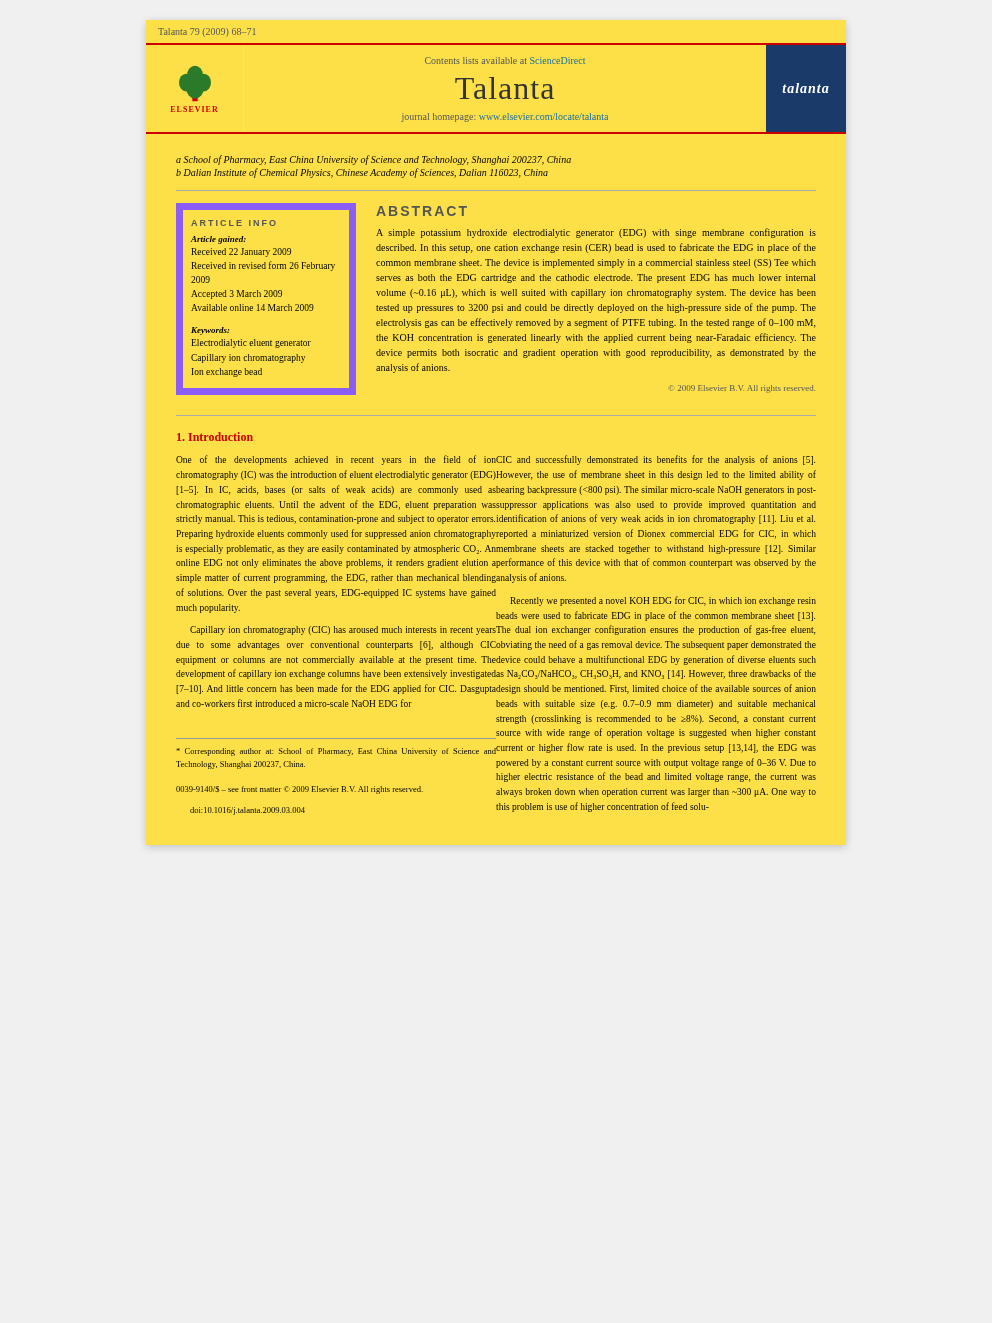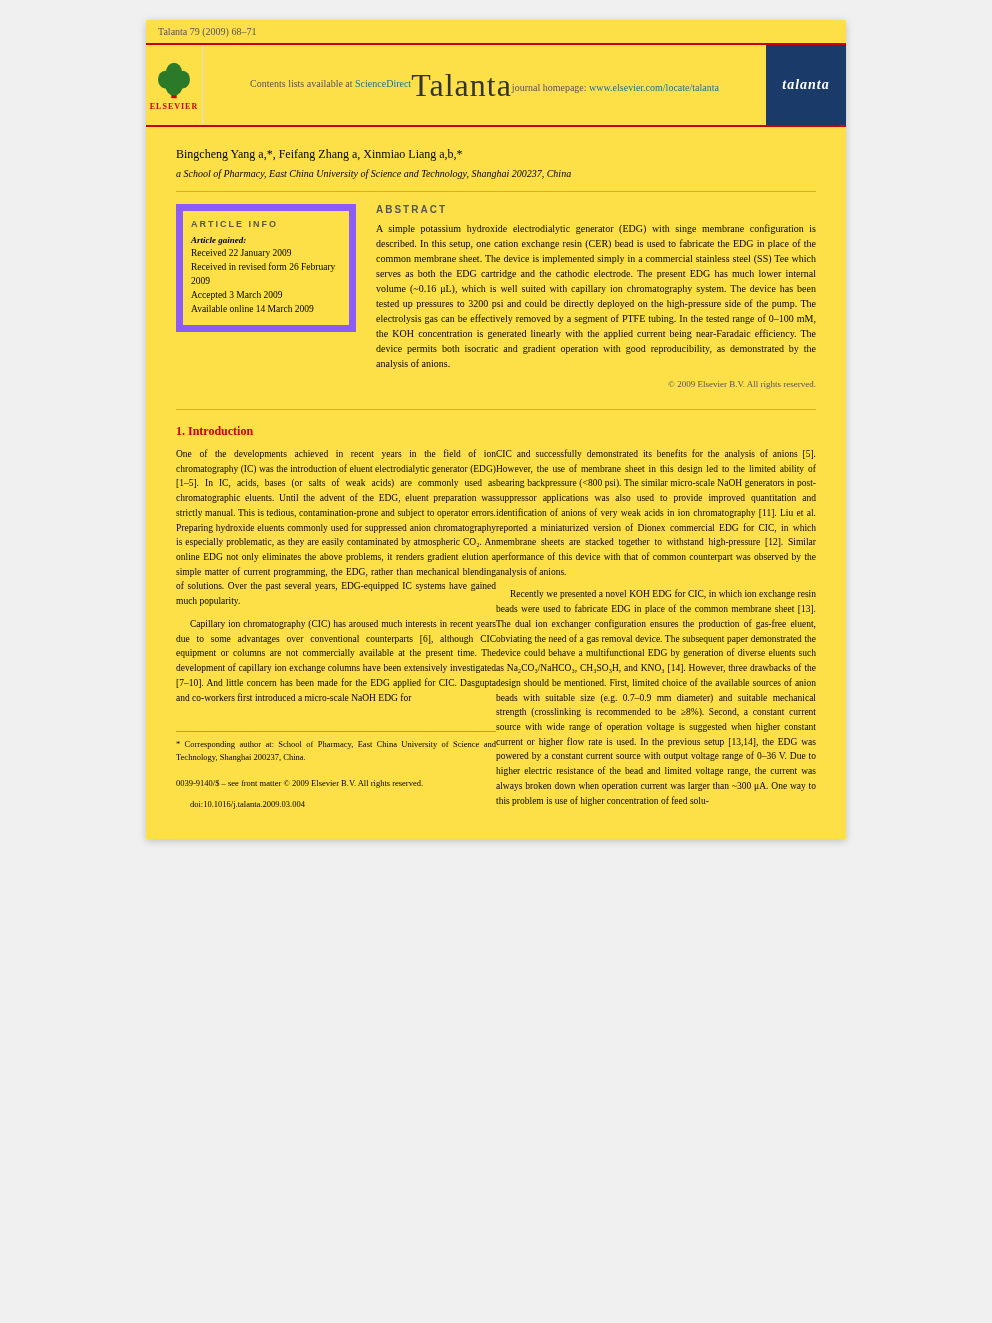--- a/index.html
+++ b/index.html
@@ -25,21 +25,21 @@
       justify-content: space-between;
       font-size: 10px;
       color: #555;
     }
     .header-banner {
       display: flex;
       align-items: stretch;
       border-bottom: 2px solid #c00;
     }
     .elsevier-logo {
-      width: 57px;
+      width: 98px;
       min-height: 80px;
       display: flex;
       flex-direction: column;
       align-items: center;
       justify-content: center;
       border-right: 1px solid #ddd;
       padding: 8px;
     }
     .elsevier-tree {
       width: 50px;
@@ -48,20 +48,21 @@
     .elsevier-text {
       font-size: 8px;
       color: #c00;
       font-weight: bold;
       letter-spacing: 1px;
       margin-top: 2px;
     }
     .journal-center {
       flex: 1;
       display: flex;
+      flex-direction: column;
       align-items: center;
       justify-content: center;
       padding: 10px;
     }
     .sciencedirect-link {
       font-size: 10px;
       color: #555;
       margin-bottom: 4px;
     }
     .journal-name-big {
@@ -146,21 +147,21 @@
       font-size: 9px;
       margin-bottom: 2px;
       color: #000;
     }
     .article-info-box p { margin-bottom: 1px; line-height: 1.4; }
     .keywords-section { margin-top: 10px; }
     .abstract-col {
       flex: 1;
     }
     .abstract-title {
-      font-size: 10px;
+      font-size: 14px;
       font-weight: bold;
       letter-spacing: 2px;
       color: #555;
       margin-bottom: 6px;
       font-family: Arial, sans-serif;
     }
     .abstract-text {
       font-size: 10px;
       line-height: 1.5;
       color: #000;
@@ -246,40 +247,44 @@
         journal homepage: <span style="color:#1a6ea0;">www.elsevier.com/locate/talanta</span>
       </div>
     </div>
 
     <div class="talanta-logo-box">
       <span class="talanta-logo-text">talanta</span>
     </div>
   </div>
 
   <div class="article-content">
-    <div class="authors">
-      <span>Bingcheng Yang a,*, Feifang Zhang a, Xinmiao Liang a,b,*</span>
-    </div>
     <div class="affiliations">
       <p>a School of Pharmacy, East China University of Science and Technology, Shanghai 200237, China</p>
+      <p>b Dalian Institute of Chemical Physics, Chinese Academy of Sciences, Dalian 116023, China</p>
     </div>
 
     <hr class="divider">
 
     <div class="two-col">
 
       <div class="article-info">
         <div class="article-info-box">
           <div class="section-title">ARTICLE INFO</div>
           <div class="subsection">Article gained:</div>
           <p>Received 22 January 2009</p>
           <p>Received in revised form 26 February 2009</p>
           <p>Accepted 3 March 2009</p>
           <p>Available online 14 March 2009</p>
 
+          <div class="keywords-section">
+            <div class="subsection">Keywords:</div>
+            <p>Electrodialytic eluent generator</p>
+            <p>Capillary ion chromatography</p>
+            <p>Ion exchange bead</p>
+          </div>
         </div>
       </div>
 
       <div class="abstract-col">
         <div class="abstract-title">ABSTRACT</div>
         <div class="abstract-text">A simple potassium hydroxide electrodialytic generator (EDG) with singe membrane configuration is described. In this setup, one cation exchange resin (CER) bead is used to fabricate the EDG in place of the common membrane sheet. The device is implemented simply in a commercial stainless steel (SS) Tee which serves as both the EDG cartridge and the cathodic electrode. The present EDG has much lower internal volume (~0.16 μL), which is well suited with capillary ion chromatography system. The device has been tested up pressures to 3200 psi and could be directly deployed on the high-pressure side of the pump. The electrolysis gas can be effectively removed by a segment of PTFE tubing. In the tested range of 0–100 mM, the KOH concentration is generated linearly with the applied current being near-Faradaic efficiency. The device permits both isocratic and gradient operation with good reproducibility, as demonstrated by the analysis of anions.</div>
         <div class="copyright">© 2009 Elsevier B.V. All rights reserved.</div>
       </div>
     </div>
   </div>

